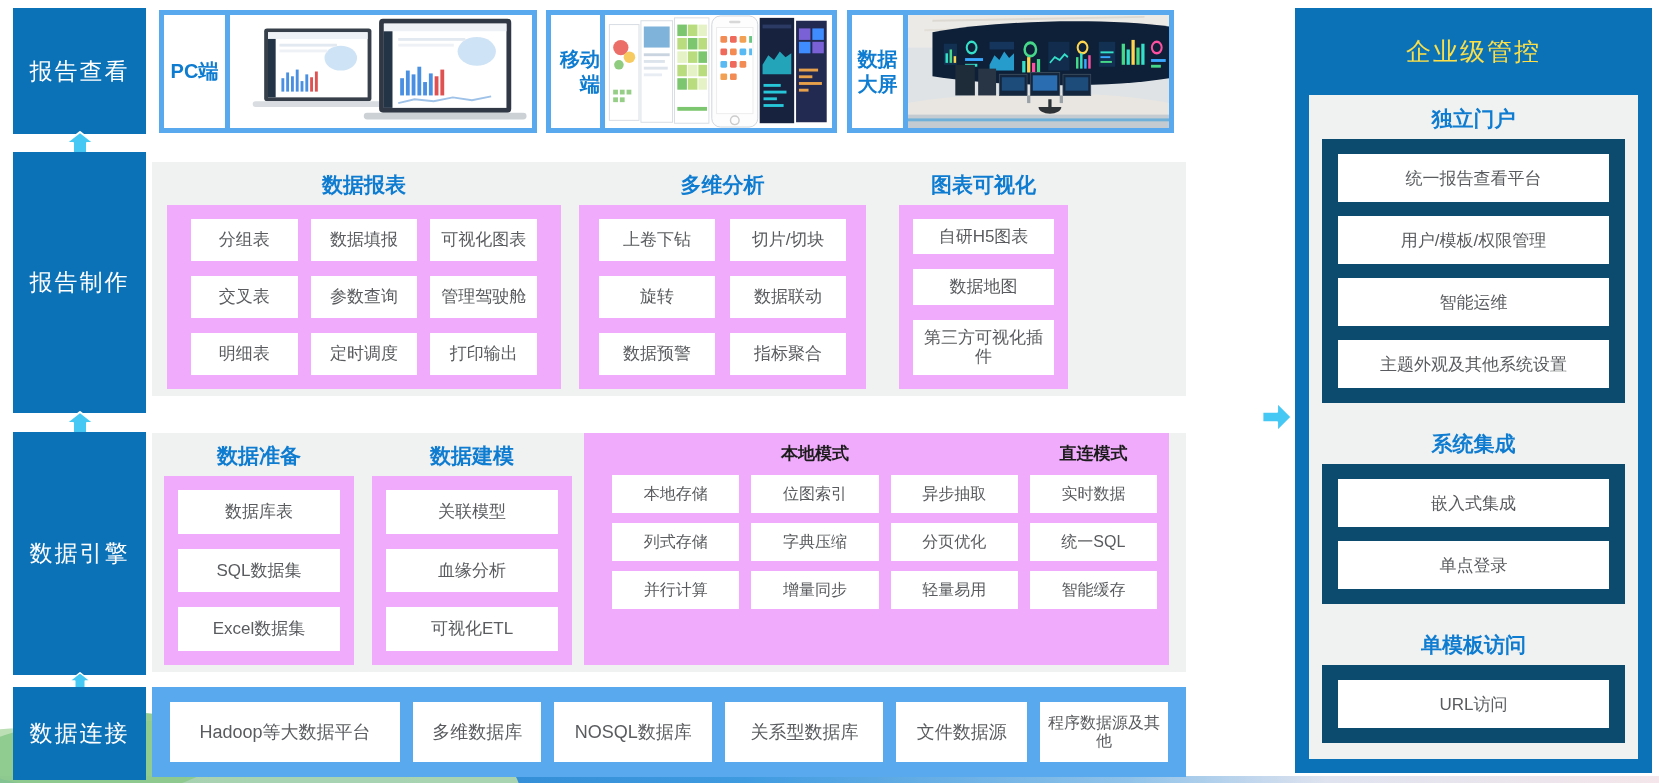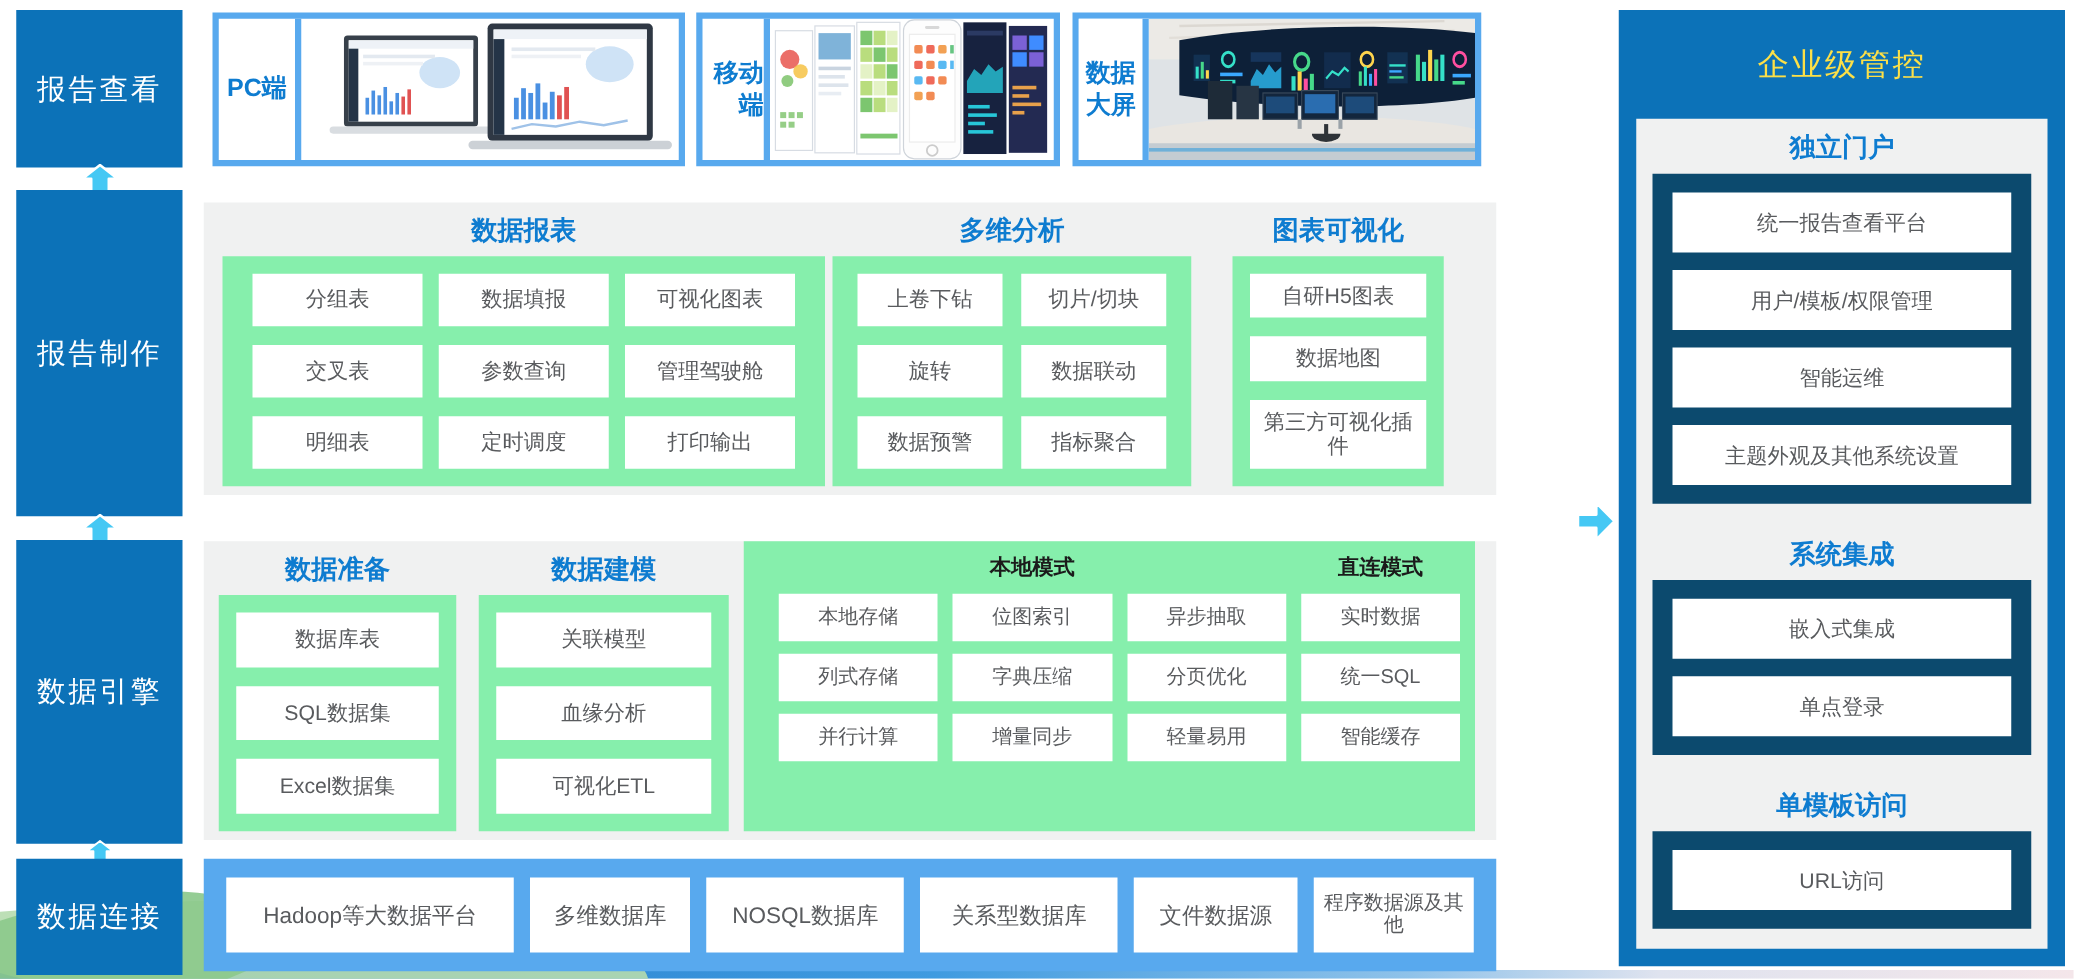--- a/index.html
+++ b/index.html
@@ -15,21 +15,21 @@
   .leaf-front{left:-85px;bottom:-52px;width:310px;height:135px;background:#8cc98c;opacity:.92;
     border-radius:0 120% 0 120%;transform:rotate(-27deg);}
 
   
   .rail{position:absolute;left:13px;top:8px;width:133px;z-index:2;display:flex;flex-direction:column;}
   .rail-box{background:#0c72b8;color:#fff;display:flex;align-items:center;justify-content:center;
     font-size:23px;font-weight:500;letter-spacing:2px;}
   .rail-gap{display:flex;align-items:center;justify-content:center;overflow:visible;}
 
   
-  .main{position:absolute;left:163px;top:10px;width:1034px;z-index:2;}
+  .main{position:absolute;left:152px;top:10px;width:1034px;z-index:2;}
 
   
   .devices-row{height:123px;margin:0 0 29px 0;display:flex;padding-left:7px;box-sizing:border-box;}
   .device-box{border:5px solid #58a9ee;background:#fff;display:flex;box-sizing:border-box;height:123px;}
   .device-box.pc{width:378px;margin-right:9px;}
   .device-box.mobile{width:291px;margin-right:10px;}
   .device-box.screen{width:327px;}
   .device-label{border-right:5px solid #58a9ee;display:flex;align-items:center;justify-content:center;
     color:#0e7cd0;font-weight:600;font-size:20px;text-align:center;line-height:1.25;box-sizing:border-box;}
   .device-box.pc .device-label{width:66px;}
@@ -37,23 +37,23 @@
   .device-box.screen .device-label{width:56px;background:#fff;}
   .device-img{flex:1;display:flex;align-items:center;justify-content:center;overflow:hidden;}
   .device-img svg{width:100%;height:100%;}
 
   
   .panel{background:#f0f1f1;display:flex;box-sizing:border-box;}
   .report-panel{height:234px;margin-bottom:37px;padding:0 30px 0 15px;}
   .engine-panel{height:239px;margin-bottom:15px;padding:0 14px 0 12px;}
   .group{display:flex;flex-direction:column;}
   .group-title{color:#0e7cd0;font-size:21px;font-weight:700;text-align:center;margin:9px 0 6px 0;height:28px;line-height:28px;}
-  .blue-box{background:#86efac;flex:1;margin-bottom:7px;box-sizing:border-box;}
-
-  .g-report{width:482px;margin-right:6px;}
+  .blue-box{background:#f0abfc;flex:1;margin-bottom:7px;box-sizing:border-box;}
+
+  .g-report{width:394px;margin-right:18px;}
   .g-olap{width:287px;margin-right:33px;}
   .g-viz{width:169px;}
   .grid3{display:grid;grid-template-columns:repeat(3,1fr);gap:15px 13px;padding:14px 24px;}
   .grid2{display:grid;grid-template-columns:repeat(2,1fr);gap:15px 15px;padding:14px 20px;}
   .grid1{display:grid;grid-template-columns:1fr;gap:15px;padding:14px 14px;}
   .cell{background:#fff;display:flex;align-items:center;justify-content:center;color:#595b5e;
     font-size:17px;text-align:center;line-height:1.15;padding:0 4px;}
 
   .g-prep{width:190px;margin-right:18px;}
   .g-model{width:200px;margin-right:12px;}

